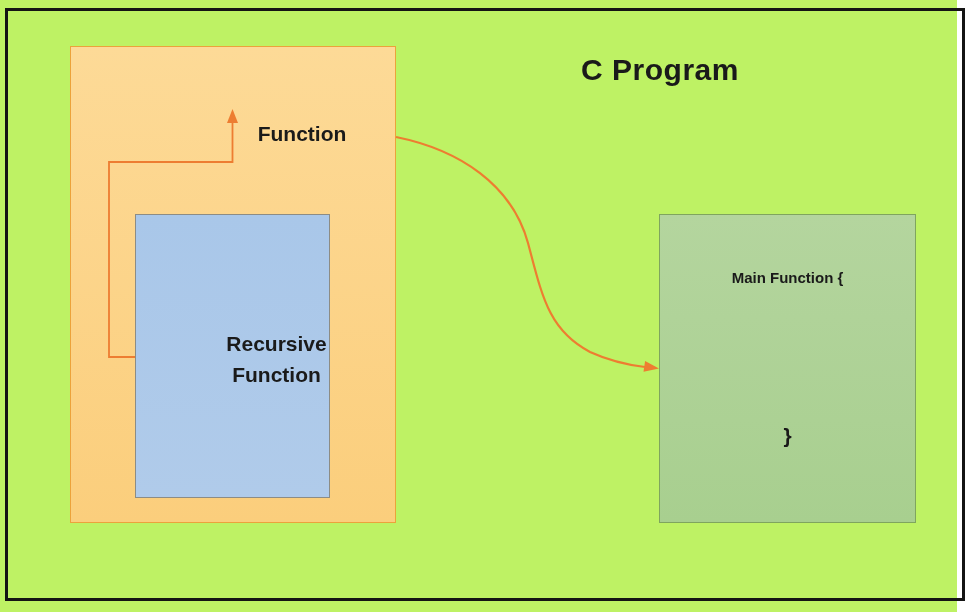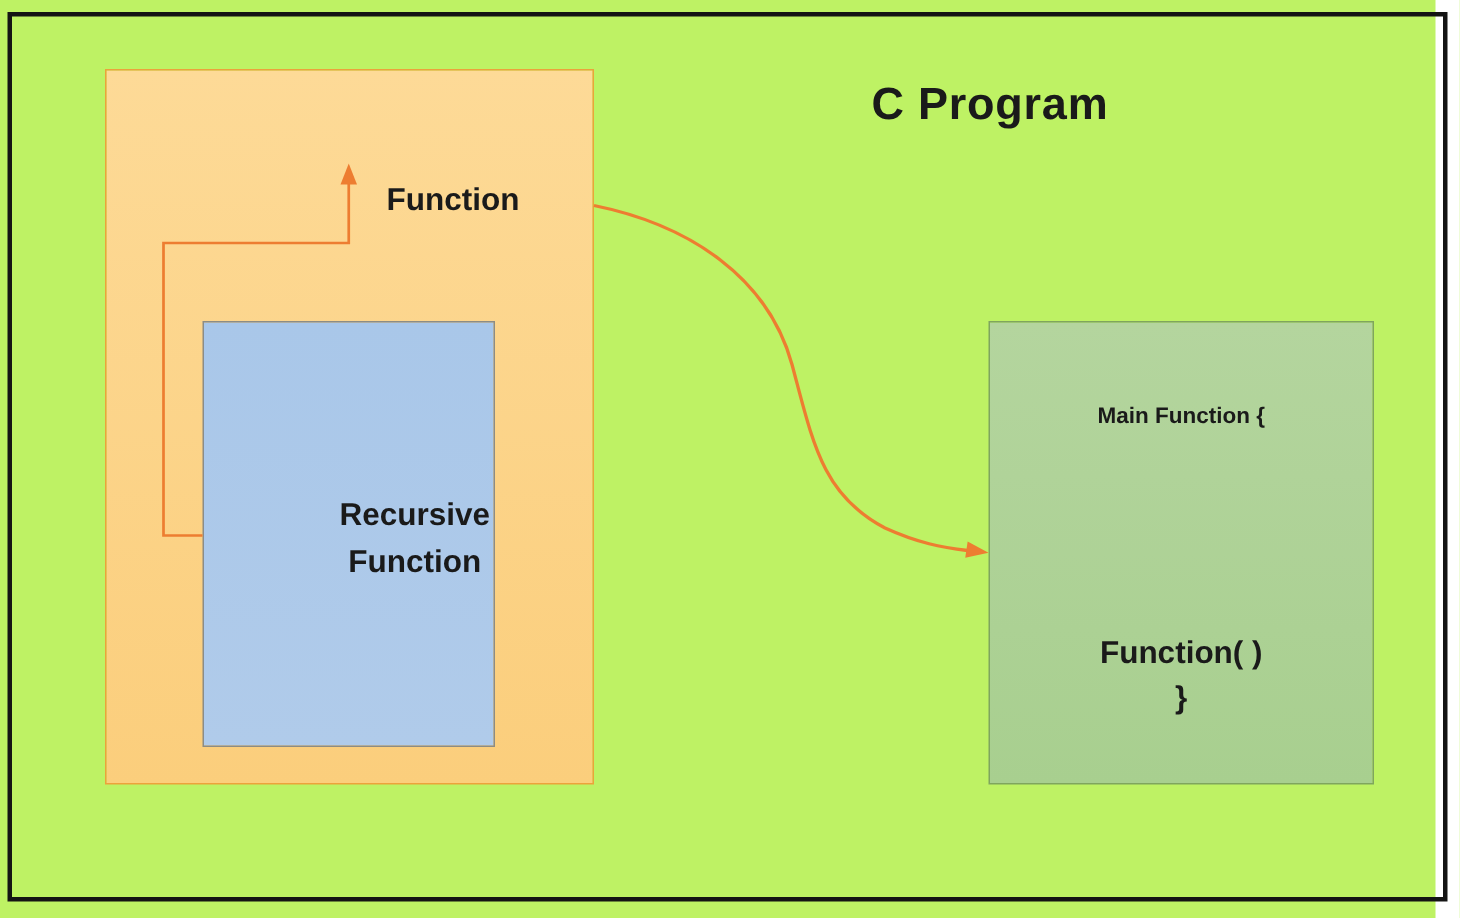--- a/index.html
+++ b/index.html
@@ -90,21 +90,20 @@
   <div class="recursive-box">
     <div class="recursive-box-label">
       <div>Recursive</div>
       <div>Function</div>
     </div>
   </div>
 
   <div class="main-box">
     <div class="main-box-header">Main Function {</div>
     <div class="main-box-body">
-      <div>Function( )</div>
       <div>}</div>
     </div>
   </div>
 
   <svg class="arrows" viewBox="0 0 973 612" xmlns="http://www.w3.org/2000/svg">
 
     <path class="arrow-line recursion-line" d="M 135 357 L 109 357 L 109 162 L 232.5 162 L 232.5 122"></path>
     <polygon class="arrowhead" points="232.5,109 227,123 238,123"></polygon>
 
     <path class="arrow-line call-line" d="M 396 137 C 460 150, 512 185, 528 243 C 542 295, 548 330, 590 352 C 612 362, 628 365, 645 367"></path>

